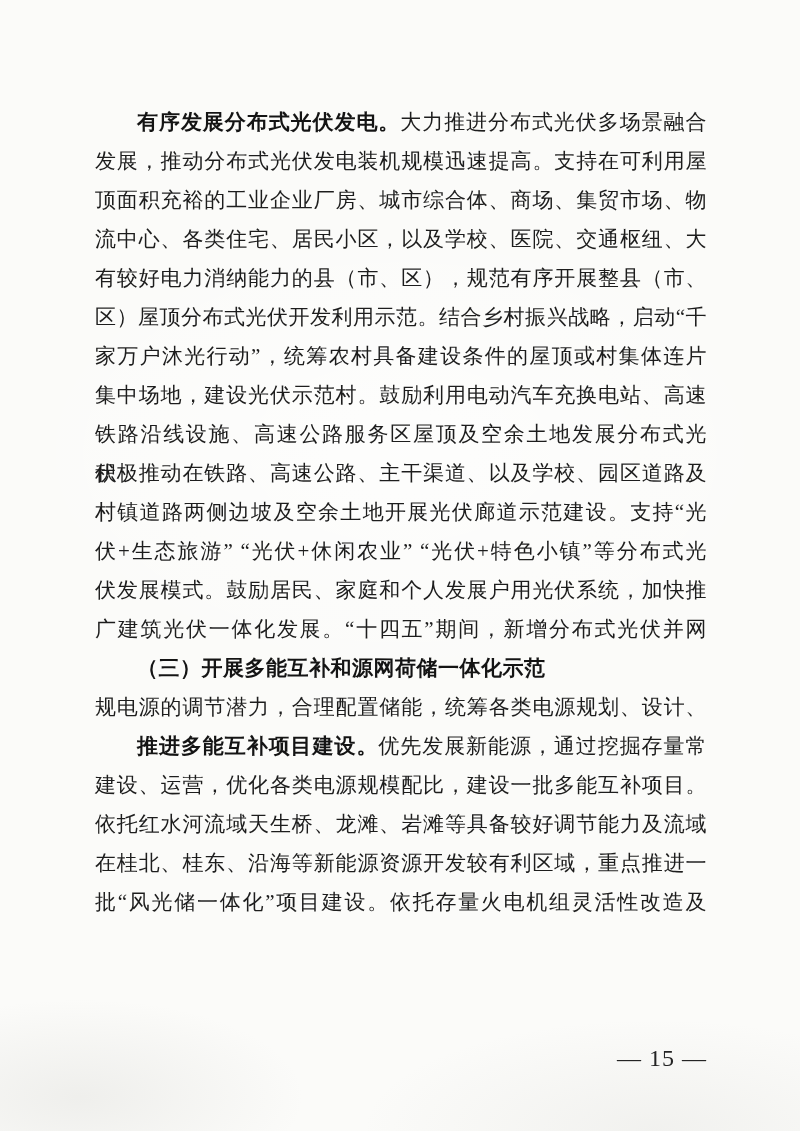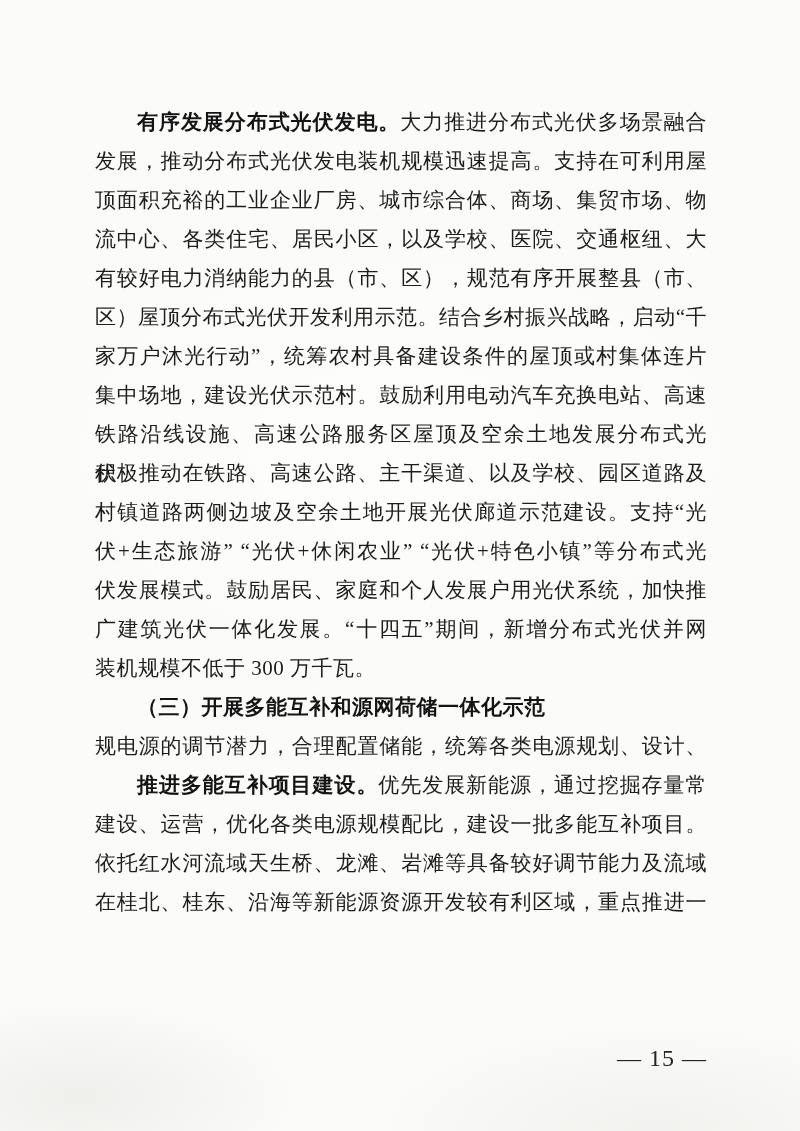--- a/index.html
+++ b/index.html
@@ -69,22 +69,22 @@
       <div class="line fill"><span>有较好电力消纳能力的县（市、区），规范有序开展整县（市、</span></div>
       <div class="line fill"><span>区）屋顶分布式光伏开发利用示范。结合乡村振兴战略，启动“千</span></div>
       <div class="line fill"><span>家万户沐光行动”，统筹农村具备建设条件的屋顶或村集体连片</span></div>
       <div class="line fill"><span>集中场地，建设光伏示范村。鼓励利用电动汽车充换电站、高速</span></div>
       <div class="line fill"><span>铁路沿线设施、高速公路服务区屋顶及空余土地发展分布式光伏。</span></div>
       <div class="line fill"><span>积极推动在铁路、高速公路、主干渠道、以及学校、园区道路及</span></div>
       <div class="line fill"><span>村镇道路两侧边坡及空余土地开展光伏廊道示范建设。支持“光</span></div>
       <div class="line fill"><span>伏+生态旅游” “光伏+休闲农业” “光伏+特色小镇”等分布式光</span></div>
       <div class="line fill"><span>伏发展模式。鼓励居民、家庭和个人发展户用光伏系统，加快推</span></div>
       <div class="line fill"><span>广建筑光伏一体化发展。“十四五”期间，新增分布式光伏并网</span></div>
-      <div class="line"><span>装机规模不低于 300 万千瓦。</span></div>
       <div class="line indent"><span class="b">（三）开展多能互补和源网荷储一体化示范</span></div>
       <div class="line fill"><span>规电源的调节潜力，合理配置储能，统筹各类电源规划、设计、</span></div>
       <div class="line indent fill"><span class="b">推进多能互补项目建设。</span><span>优先发展新能源，通过挖掘存量常</span></div>
       <div class="line fill"><span>建设、运营，优化各类电源规模配比，建设一批多能互补项目。</span></div>
       <div class="line fill"><span>依托红水河流域天生桥、龙滩、岩滩等具备较好调节能力及流域</span></div>
       <div class="line fill"><span>在桂北、桂东、沿海等新能源资源开发较有利区域，重点推进一</span></div>
+      <div class="line fill"><span>批“风光储一体化”项目建设。依托存量火电机组灵活性改造及</span></div>
     </div>
   <div class="pageno">— 15 —</div>
 </div>
 
 </body></html>

